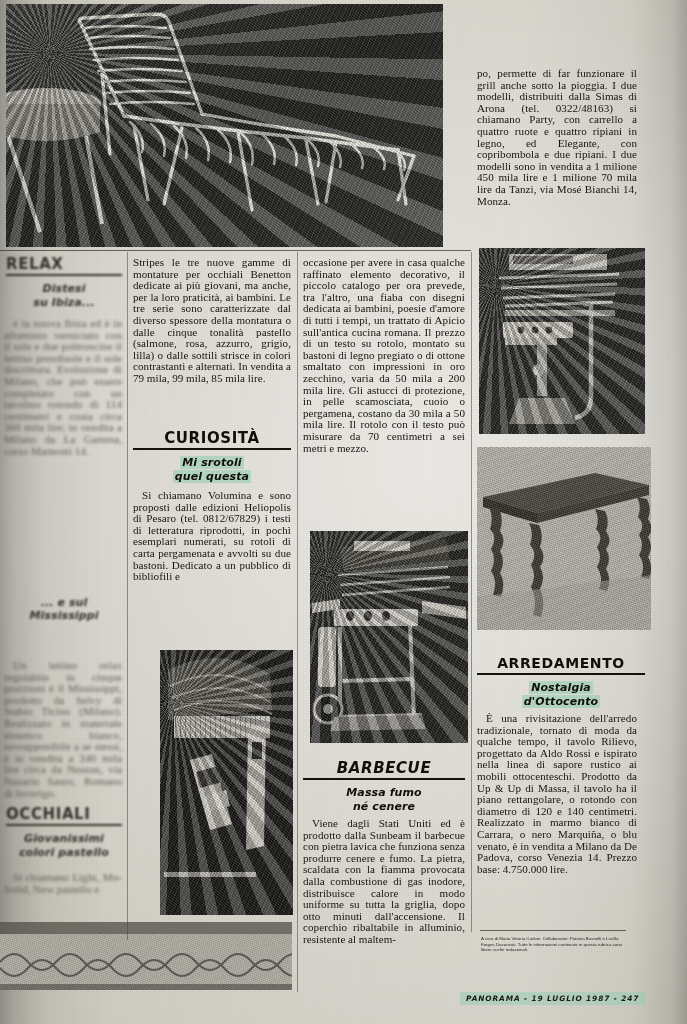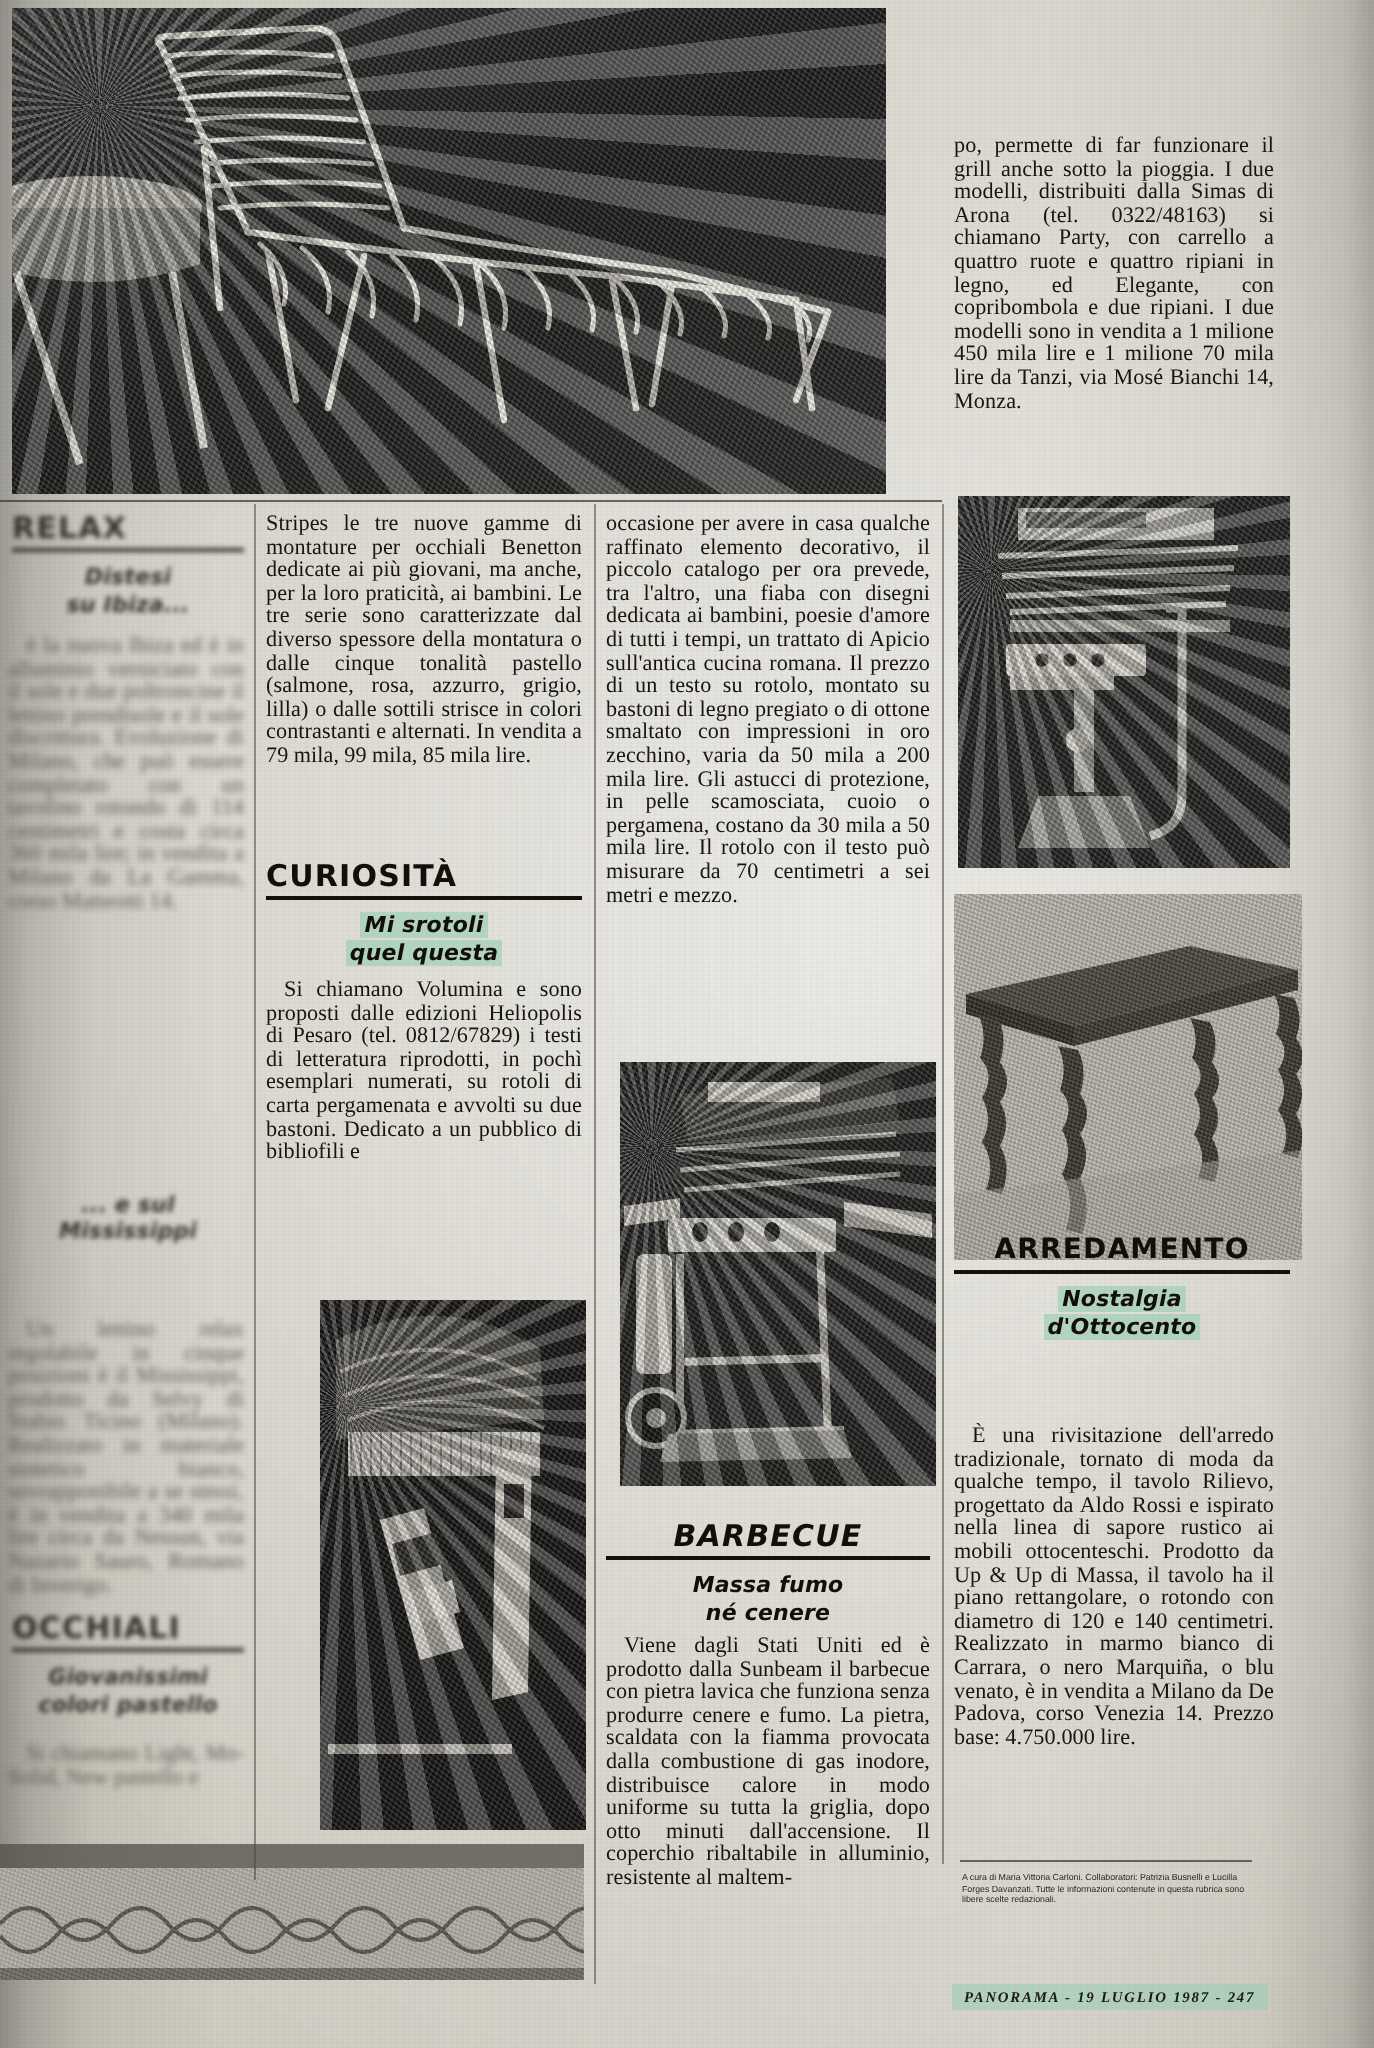--- a/index.html
+++ b/index.html
@@ -330,21 +330,21 @@
     <h3 class="blurred">
       <span>Giovanissimi</span><br>
       <span>colori pastello</span>
     </h3>
   </div>
   <div class="col body-txt indent blurred2" style="left:4px;top:872px;width:118px;">Si chiamano Light, Mo-Solid, New pastello e</div>
 
   <div class="col body-txt" style="left:133px;top:257px;width:158px;">Stripes le tre nuove gamme di montature per occhiali Benetton dedicate ai più giovani, ma anche, per la loro praticità, ai bambini. Le tre serie sono caratterizzate dal diverso spessore della montatura o dalle cinque tonalità pastello (salmone, rosa, azzurro, grigio, lilla) o dalle sottili strisce in colori contrastanti e alternati. In vendita a 79 mila, 99 mila, 85 mila lire.</div>
 
   <div class="sec" style="left:133px;top:430px;width:158px;">
-    <h2 style="">CURIOSITÀ</h2>
+    <h2 style="text-align:center;">CURIOSITÀ</h2>
     <div class="rule"></div>
     <h3>
       <span class="hl">Mi srotoli</span><br>
       <span class="hl">quel questa</span>
     </h3>
   </div>
   <div class="col body-txt indent" style="left:133px;top:490px;width:158px;">Si chiamano Volumina e sono proposti dalle edizioni Heliopolis di Pesaro (tel. 0812/67829) i testi di letteratura riprodotti, in pochì esemplari numerati, su rotoli di carta pergamenata e avvolti su due bastoni. Dedicato a un pubblico di bibliofili e</div>
 
   <div class="col body-txt" style="left:303px;top:257px;width:162px;">occasione per avere in casa qualche raffinato elemento decorativo, il piccolo catalogo per ora prevede, tra l'altro, una fiaba con disegni dedicata ai bambini, poesie d'amore di tutti i tempi, un trattato di Apicio sull'antica cucina romana. Il prezzo di un testo su rotolo, montato su bastoni di legno pregiato o di ottone smaltato con impressioni in oro zecchino, varia da 50 mila a 200 mila lire. Gli astucci di protezione, in pelle scamosciata, cuoio o pergamena, costano da 30 mila a 50 mila lire. Il rotolo con il testo può misurare da 70 centimetri a sei metri e mezzo.</div>
 
@@ -353,27 +353,27 @@
     <div class="rule"></div>
     <h3>
       <span>Massa fumo</span><br>
       <span>né cenere</span>
     </h3>
   </div>
   <div class="col body-txt indent" style="left:303px;top:818px;width:162px;">Viene dagli Stati Uniti ed è prodotto dalla Sunbeam il barbecue con pietra lavica che funziona senza produrre cenere e fumo. La pietra, scaldata con la fiamma provocata dalla combustione di gas inodore, distribuisce calore in modo uniforme su tutta la griglia, dopo otto minuti dall'accensione. Il coperchio ribaltabile in alluminio, resistente al maltem-</div>
 
   <div class="col body-txt" style="left:477px;top:68px;width:160px;">po, permette di far funzionare il grill anche sotto la pioggia. I due modelli, distribuiti dalla Simas di Arona (tel. 0322/48163) si chiamano Party, con carrello a quattro ruote e quattro ripiani in legno, ed Elegante, con copribombola e due ripiani. I due modelli sono in vendita a 1 milione 450 mila lire e 1 milione 70 mila lire da Tanzi, via Mosé Bianchi 14, Monza.</div>
 
-  <div class="sec" style="left:477px;top:617px;width:168px;">
+  <div class="sec" style="left:477px;top:655px;width:168px;">
     <h2 style="text-align:center;font-size:14px;">ARREDAMENTO</h2>
     <div class="rule"></div>
     <h3>
       <span class="hl">Nostalgia</span><br>
       <span class="hl">d'Ottocento</span>
     </h3>
   </div>
   <div class="col body-txt indent" style="left:477px;top:713px;width:160px;">È una rivisitazione dell'arredo tradizionale, tornato di moda da qualche tempo, il tavolo Rilievo, progettato da Aldo Rossi e ispirato nella linea di sapore rustico ai mobili ottocenteschi. Prodotto da Up &amp; Up di Massa, il tavolo ha il piano rettangolare, o rotondo con diametro di 120 e 140 centimetri. Realizzato in marmo bianco di Carrara, o nero Marquiña, o blu venato, è in vendita a Milano da De Padova, corso Venezia 14. Prezzo base: 4.750.000 lire.</div>
 
   <div class="hrule" style="left:480px;top:930px;width:146px;"></div>
   <div class="credits" style="left:481px;top:936px;width:144px;">A cura di Maria Vittoria Carloni. Collaboratori: Patrizia Busnelli e Lucilla Forges Davanzati. Tutte le informazioni contenute in questa rubrica sono libere scelte redazionali.</div>
 
-  <div class="footer" style="left:476px;top:992px;font-family:Liberation Serif, serif;">PANORAMA - 19 LUGLIO 1987 - 247</div>
+  <div class="footer" style="left:460px;top:992px;">PANORAMA - 19 LUGLIO 1987 - 247</div>
 </div>
 
 </body></html>

